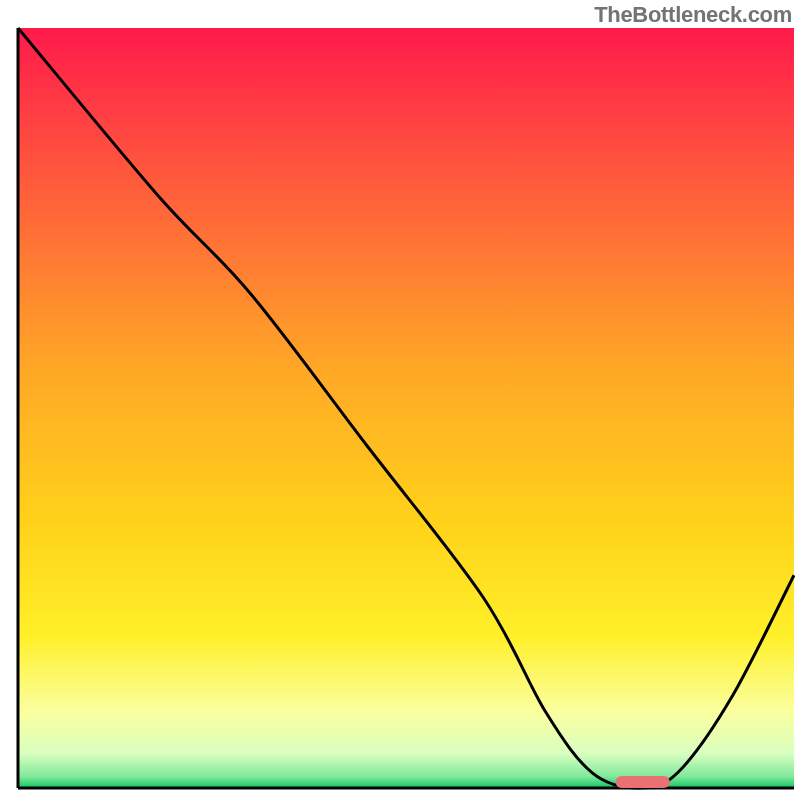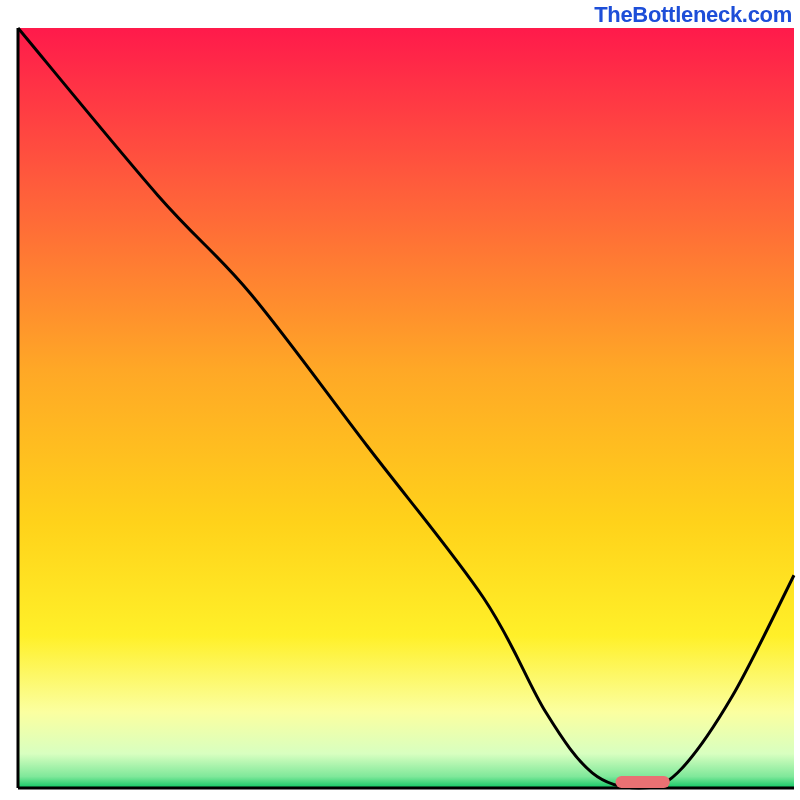--- a/index.html
+++ b/index.html
@@ -14,21 +14,21 @@
     position: relative;
     width: 800px;
     height: 800px;
   }
   .watermark {
     position: absolute;
     top: 2px;
     right: 8px;
     font-size: 22px;
     font-weight: bold;
-    color: #1d4ed8;
+    color: #737373;
     letter-spacing: -0.3px;
   }
   svg.chart {
     position: absolute;
     left: 0;
     top: 0;
     width: 800px;
     height: 800px;
   }
 </style>

